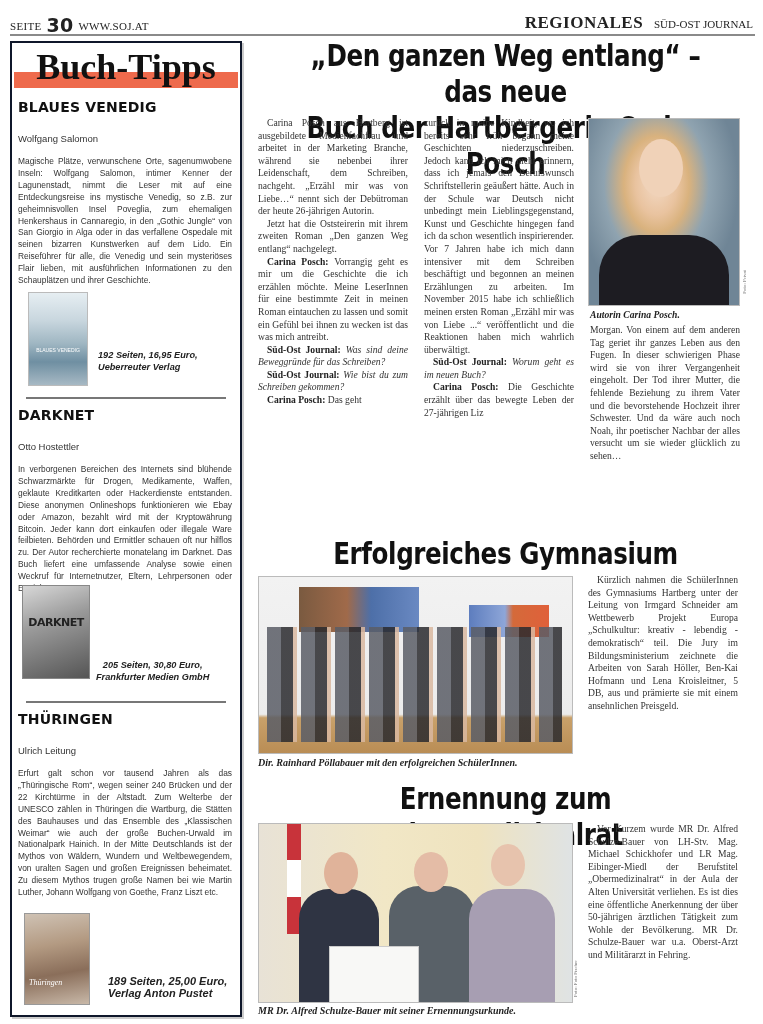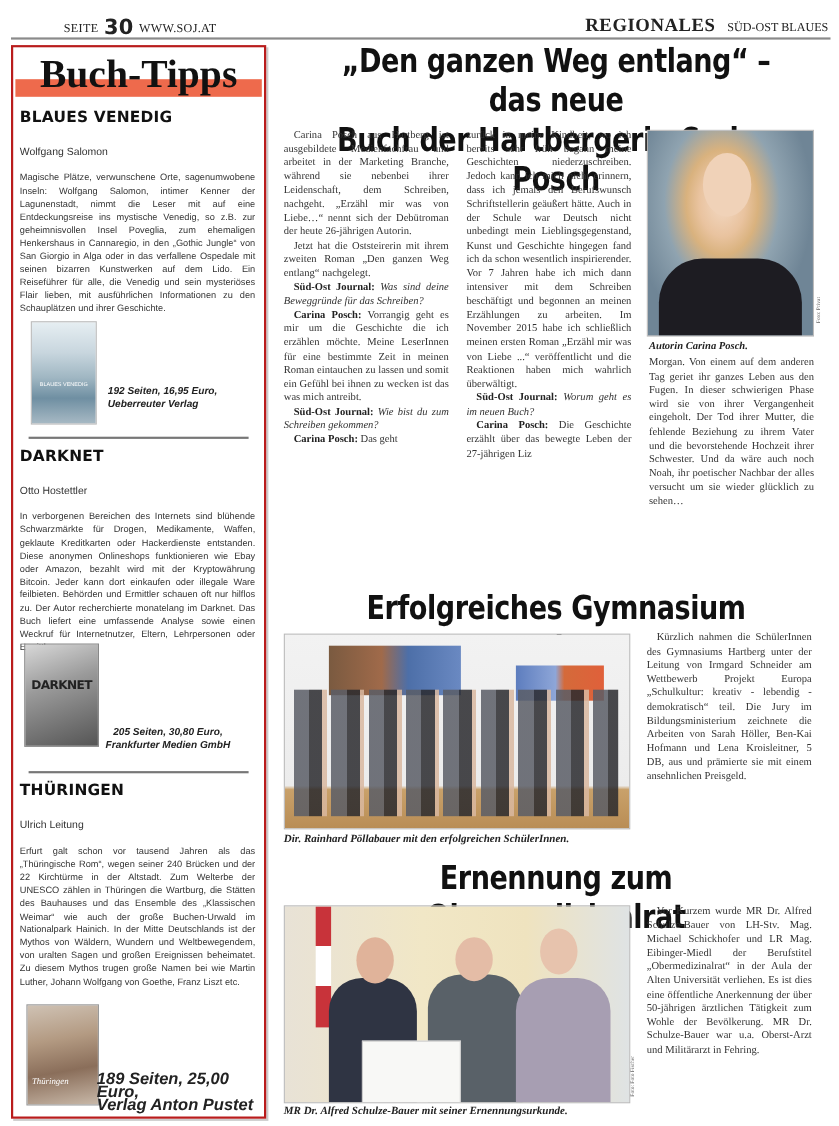--- a/index.html
+++ b/index.html
@@ -1,25 +1,25 @@
 <!DOCTYPE html>
 <html><head>
 <meta charset="utf-8">
 <style>
   html,body{margin:0;padding:0;background:#fff;}
   body{width:763px;height:1024px;position:relative;overflow:hidden;font-family:"Liberation Serif",serif;color:#222;}
   .abs{position:absolute;}
   
   #hdr{left:10px;top:8px;width:745px;height:26px;border-bottom:2px solid #8a8a8a;}
-  #hdr .l{position:absolute;left:0;top:6px;font-size:11px;letter-spacing:.3px;margin-left:48px;}
+  #hdr .l{position:absolute;left:0;top:6px;font-size:11px;letter-spacing:.3px;}
   #hdr .l b{font-family:"DejaVu Sans",sans-serif;font-size:19px;font-weight:900;vertical-align:-2px;margin:0 2px;}
   #hdr .r{position:absolute;right:2px;top:5px;font-size:11px;}
   #hdr .r b{font-size:17px;letter-spacing:.5px;margin-right:8px;}
   
-  #box{left:10px;top:41px;width:228px;height:972px;border:2px solid #b91c1c;box-shadow:2px 2px 0 #ccc;background:#fff;}
+  #box{left:10px;top:41px;width:228px;height:972px;border:2px solid #0f172a;box-shadow:2px 2px 0 #ccc;background:#fff;}
   #bt{position:absolute;left:2px;top:2px;width:224px;height:44px;}
   #bt .stripe{position:absolute;left:0;right:0;top:27px;height:16px;background:#ee6a4c;}
   #bt .t{position:absolute;left:0;right:0;top:0;text-align:center;font-family:"Liberation Serif",serif;font-weight:bold;font-size:36px;line-height:44px;color:#111;}
   .book{position:absolute;left:6px;width:214px;font-family:"Liberation Sans",sans-serif;}
   .book h3{margin:0;font-family:"DejaVu Sans",sans-serif;font-weight:900;font-size:14px;letter-spacing:.2px;color:#111;}
   .book .au{font-size:9.5px;margin-top:18px;color:#333;}
   .book p{font-size:8.4px;line-height:11.9px;margin:12px 0 0 0;text-align:justify;color:#333;}
   .sep{position:absolute;left:14px;width:200px;height:2px;background:#777;}
   
   .h1{position:absolute;left:258px;width:495px;text-align:center;font-family:"DejaVu Sans",sans-serif;font-weight:bold;color:#111;letter-spacing:-.5px;transform:scaleX(.82);transform-origin:center top;}
@@ -35,21 +35,21 @@
 <body>
 
 <div id="hdr" class="abs">
   <div class="l">
     <span>SEITE</span>
     <b>30</b>
     <span>WWW.SOJ.AT</span>
   </div>
   <div class="r">
     <b>REGIONALES</b>
-    <span>SÜD-OST BLAUES</span>
+    <span>SÜD-OST JOURNAL</span>
   </div>
 </div>
 
 <div id="box" class="abs">
   <div id="bt">
     <div class="stripe"></div>
     <div class="t">Buch-Tipps</div>
   </div>
 
   <div class="book" style="top:56px;">
@@ -87,36 +87,36 @@
   <div class="book" style="top:668px;">
     <h3>THÜRINGEN</h3>
     <div class="au">Ulrich Leitung</div>
     <p>
       <span>Erfurt galt schon vor tausend Jahren als das „Thüringische Rom“, wegen seiner 240 Brücken und der 22 Kirchtürme in der Altstadt. Zum Welterbe der UNESCO zählen in Thüringen die Wartburg, die Stätten des Bauhauses und das Ensemble des „Klassischen Weimar“ wie auch der große Buchen-Urwald im Nationalpark Hainich. In der Mitte Deutschlands ist der Mythos von Wäldern, Wundern und Weltbewegendem, von uralten Sagen und großen Ereignissen beheimatet. Zu diesem Mythos trugen große Namen bei wie Martin Luther, Johann Wolfgang von Goethe, Franz Liszt etc.</span>
     </p>
   </div>
   <div class="abs" style="left:12px;top:870px;width:64px;height:90px;background:linear-gradient(170deg,#cfc2b4 0%,#b39a82 35%,#8a6e5a 65%,#c8b8a8 100%);border:1px solid #999;">
     <div style="position:absolute;left:4px;top:64px;font-style:italic;font-size:8px;color:#fff;">Thüringen</div>
   </div>
-  <div class="abs" style="left:76px;top:932px;font-family:'Liberation Sans',sans-serif;font-weight:bold;font-style:italic;font-size:15px;line-height:12px;">
+  <div class="abs" style="left:96px;top:932px;font-family:'Liberation Sans',sans-serif;font-weight:bold;font-style:italic;font-size:11px;line-height:12px;">
     <div>189 Seiten, 25,00 Euro,</div>
     <div>Verlag Anton Pustet</div>
   </div>
 </div>
 
 <div class="h1" style="top:38px;font-size:30px;line-height:36px;">
   <div>„Den ganzen Weg entlang“ – das neue</div>
   <div>Buch der Hartbergerin Carina Posch</div>
 </div>
 
 <div class="col" style="left:258px;top:117px;width:150px;" id="pcol1">
     <p><span>Carina Posch aus Hartberg ist ausgebildete Medienfachfrau und arbeitet in der Marketing Branche, während sie nebenbei ihrer Leidenschaft, dem Schreiben, nachgeht. „Erzähl mir was von Liebe…“ nennt sich der Debütroman der heute 26-jährigen Autorin.</span></p>
     <p><span>Jetzt hat die Oststeirerin mit ihrem zweiten Roman „Den ganzen Weg entlang“ nachgelegt.</span></p>
+    <p><span class="q">Carina Posch: </span><span>Vorrangig geht es mir um die Geschichte die ich erzählen möchte. Meine LeserInnen für eine bestimmte Zeit in meinen Roman eintauchen zu lassen und somit ein Gefühl bei ihnen zu wecken ist das was mich antreibt.</span></p>
     <p><span class="q">Süd-Ost Journal: </span><span class="qi">Was sind deine Beweggründe für das Schreiben?</span></p>
-    <p><span class="q">Carina Posch: </span><span>Vorrangig geht es mir um die Geschichte die ich erzählen möchte. Meine LeserInnen für eine bestimmte Zeit in meinen Roman eintauchen zu lassen und somit ein Gefühl bei ihnen zu wecken ist das was mich antreibt.</span></p>
     <p><span class="q">Süd-Ost Journal: </span><span class="qi">Wie bist du zum Schreiben gekommen?</span></p>
     <p><span class="q">Carina Posch: </span><span>Das geht</span></p>
   </div>
 <div class="col" style="left:424px;top:117px;width:150px;" id="pcol2">
     <p style="text-indent: 0px;"><span>zurück in meine Kindheit, wo ich bereits sehr früh begann meine Geschichten niederzuschreiben. Jedoch kann ich mich nicht erinnern, dass ich jemals den Berufswunsch Schriftstellerin geäußert hätte. Auch in der Schule war Deutsch nicht unbedingt mein Lieblingsgegenstand, Kunst und Geschichte hingegen fand ich da schon wesentlich inspirierender. Vor 7 Jahren habe ich mich dann intensiver mit dem Schreiben beschäftigt und begonnen an meinen Erzählungen zu arbeiten. Im November 2015 habe ich schließlich meinen ersten Roman „Erzähl mir was von Liebe ...“ veröffentlicht und die Reaktionen haben mich wahrlich überwältigt.</span></p>
     <p><span class="q">Süd-Ost Journal: </span><span class="qi">Worum geht es im neuen Buch?</span></p>
     <p><span class="q">Carina Posch: </span><span>Die Geschichte erzählt über das bewegte Leben der 27-jährigen Liz</span></p>
   </div>
 
 <div class="photo" style="left:588px;top:118px;width:150px;height:186px;background:radial-gradient(ellipse at 45% 35%,#f3d9c4 0%,#e9c39f 18%,#d9b27e 28%,#8fa3b0 45%,#6f8596 70%),linear-gradient(#9ab 0,#789 100%);">

